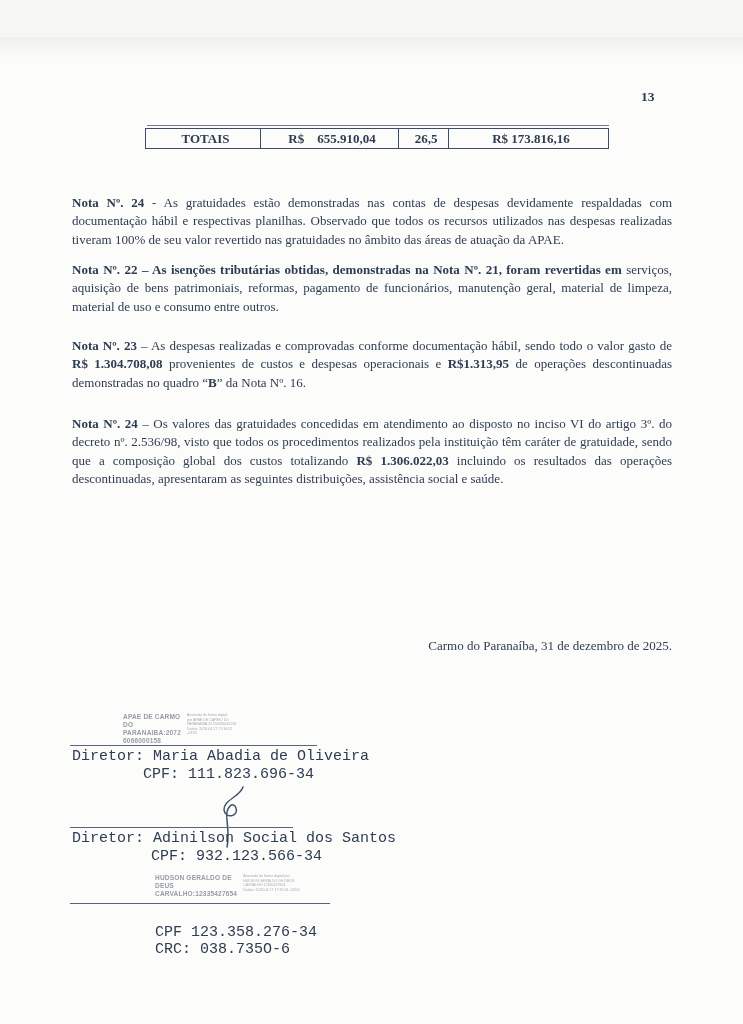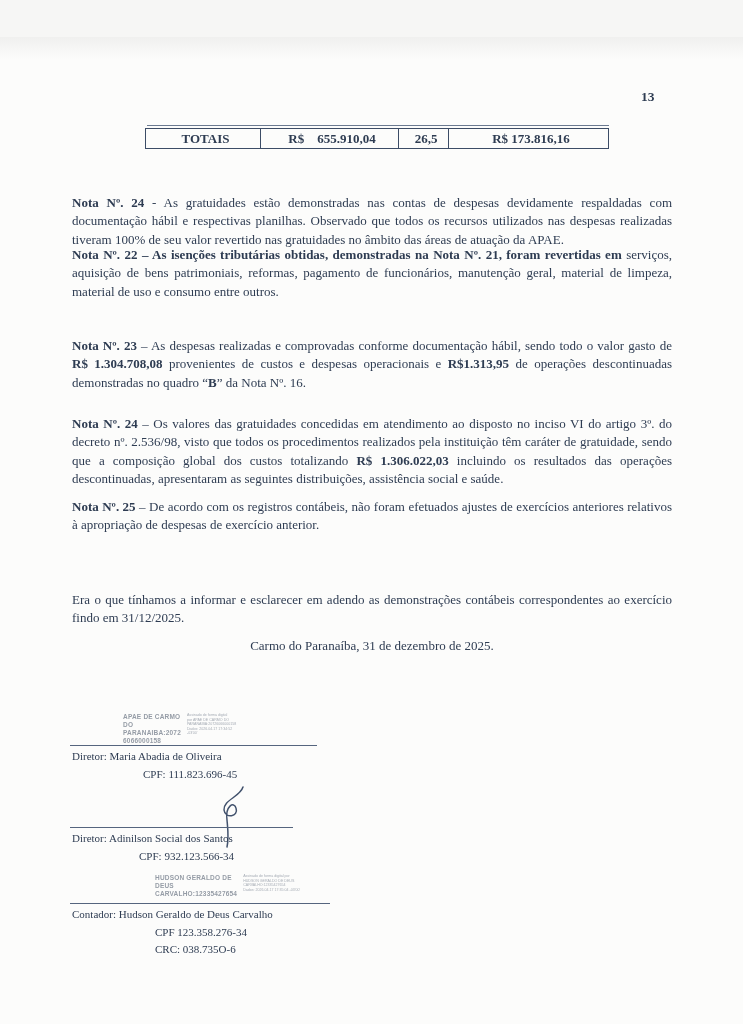--- a/index.html
+++ b/index.html
@@ -51,31 +51,32 @@
   .c2 { width: 138px; }
   .c3 { width: 50px; }
   .c4 { width: 160px; }
 
   .para {
     position: absolute; left: 72px; width: 600px;
     margin: 0;
     font-size: 13px; line-height: 18.4px;
     text-align: justify;
   }
-  .para.no-justify { text-align: center; }
+  .para.no-justify { text-align: right; }
   .para b { font-weight: bold; }
 
   .sigline {
     position: absolute; height: 0;
     border-top: 1.3px solid #55657e;
   }
   .sig-text {
     position: absolute;
-    font-size: 11px; line-height: 17px;
+    font-size: 15px; line-height: 17px;
     white-space: pre;
+    font-family: Liberation Mono, monospace;
   }
   .stamp {
     position: absolute;
     display: flex; gap: 6px;
     font-family: "Liberation Sans", "DejaVu Sans", sans-serif;
     color: #959ca6;
   }
   .stamp-left {
     font-size: 6.5px; line-height: 8px; font-weight: bold;
     letter-spacing: 0.2px;
@@ -101,67 +102,64 @@
   <div class="table-top-artifact"></div>
 
   <div class="totals-table">
     <div class="cell c1">TOTAIS</div>
     <div class="cell c2">R$    655.910,04</div>
     <div class="cell c3">26,5</div>
     <div class="cell c4">R$ 173.816,16</div>
   </div>
 
   <p class="para" style="top:157px"><b>Nota Nº. 24 </b><span>- As gratuidades estão demonstradas nas contas de despesas devidamente respaldadas com documentação hábil e respectivas planilhas. Observado que todos os recursos utilizados nas despesas realizadas tiveram 100% de seu valor revertido nas gratuidades no âmbito das áreas de atuação da APAE.</span></p>
-  <p class="para" style="top:209px"><b>Nota Nº. 22 – As isenções tributárias obtidas, demonstradas na Nota Nº. 21, foram revertidas em</b><span> serviços, aquisição de bens patrimoniais, reformas, pagamento de funcionários, manutenção geral, material de limpeza, material de uso e consumo entre outros.</span></p>
+  <p class="para" style="top:224px"><b>Nota Nº. 22 – As isenções tributárias obtidas, demonstradas na Nota Nº. 21, foram revertidas em</b><span> serviços, aquisição de bens patrimoniais, reformas, pagamento de funcionários, manutenção geral, material de limpeza, material de uso e consumo entre outros.</span></p>
   <p class="para" style="top:300px"><b>Nota Nº. 23 </b><span>– As despesas realizadas e comprovadas conforme documentação hábil, sendo todo o valor gasto de </span><b>R$ 1.304.708,08</b><span> provenientes de custos e despesas operacionais e </span><b>R$1.313,95</b><span> de operações descontinuadas demonstradas no quadro “</span><b>B</b><span>” da Nota Nº. 16.</span></p>
   <p class="para" style="top:378px"><b>Nota Nº. 24 </b><span>– Os valores das gratuidades concedidas em atendimento ao disposto no inciso VI do artigo 3º. do decreto nº. 2.536/98, visto que todos os procedimentos realizados pela instituição têm caráter de gratuidade, sendo que a composição global dos custos totalizando </span><b>R$ 1.306.022,03</b><span> incluindo os resultados das operações descontinuadas, apresentaram as seguintes distribuições, assistência social e saúde.</span></p>
-  <p class="para" style="top:461px"><b>Nota Nº. 25 </b><span>– De acordo com os registros contábeis, não foram efetuados ajustes de exercícios anteriores relativos à apropriação de despesas de exercício anterior.</span></p>
-  <p class="para" style="top:554px"><span>Era o que tínhamos a informar e esclarecer em adendo as demonstrações contábeis correspondentes ao exercício findo em 31/12/2025.</span></p>
   <p class="para no-justify" style="top:600px"><span>Carmo do Paranaíba, 31 de dezembro de 2025.</span></p>
 
   <div class="stamp" style="left:123px; top:676px;">
     <div class="stamp-left">
         <div>APAE DE CARMO</div>
         <div>DO</div>
         <div>PARANAIBA:2072</div>
         <div>6066000158</div>
       </div>
     <div class="stamp-right">
         <div>Assinado de forma digital</div>
         <div>por APAE DE CARMO DO</div>
         <div>PARANAIBA:20726066000158</div>
         <div>Dados: 2026.04.17 17:34:52</div>
         <div>-03'00'</div>
       </div>
   </div>
 
   <div class="sigline" style="left:70px; top:708px; width:247px;"></div>
   <div class="sig-text" style="left:72px; top:711px;">Diretor: Maria Abadia de Oliveira</div>
-  <div class="sig-text" style="left:143px; top:729px;">CPF: 111.823.696-45</div>
+  <div class="sig-text" style="left:143px; top:729px;">CPF: 111.823.696-34</div>
 
   <svg class="squiggle" style="left:212px; top:748px;" width="42" height="64" viewBox="0 0 42 64">
     <path d="M31,2 C28,12 11,15 12,25 C13,34 27,32 24,23 C22,16 13,21 15,35 C16,46 17,53 15,62" fill="none" stroke="#42526d" stroke-width="1.5" stroke-linecap="round"></path>
   </svg>
 
   <div class="sigline" style="left:70px; top:790px; width:223px;"></div>
   <div class="sig-text" style="left:72px; top:793px;">Diretor: Adinilson Social dos Santos</div>
-  <div class="sig-text" style="left:139px; top:811px;text-align:right;">CPF: 932.123.566-34</div>
+  <div class="sig-text" style="left:151px; top:811px;text-align:right;">CPF: 932.123.566-34</div>
 
   <div class="stamp" style="left:155px; top:837px;">
     <div class="stamp-left">
         <div>HUDSON GERALDO DE</div>
         <div>DEUS</div>
         <div>CARVALHO:12335427654</div>
       </div>
     <div class="stamp-right">
         <div>Assinado de forma digital por</div>
         <div>HUDSON GERALDO DE DEUS</div>
         <div>CARVALHO:12335427654</div>
         <div>Dados: 2026.04.17 17:35:04 -03'00'</div>
       </div>
   </div>
 
   <div class="sigline" style="left:70px; top:866px; width:260px;"></div>
-  <div class="sig-text" style="left:72px; top:869px;">Contador: Hudson Geraldo de Deus Carvalho</div>
   <div class="sig-text" style="left:155px; top:887px;text-align:center;">CPF 123.358.276-34</div>
   <div class="sig-text" style="left:155px; top:904px;">CRC: 038.735O-6</div>
 
 </div>
 
 </body></html>

